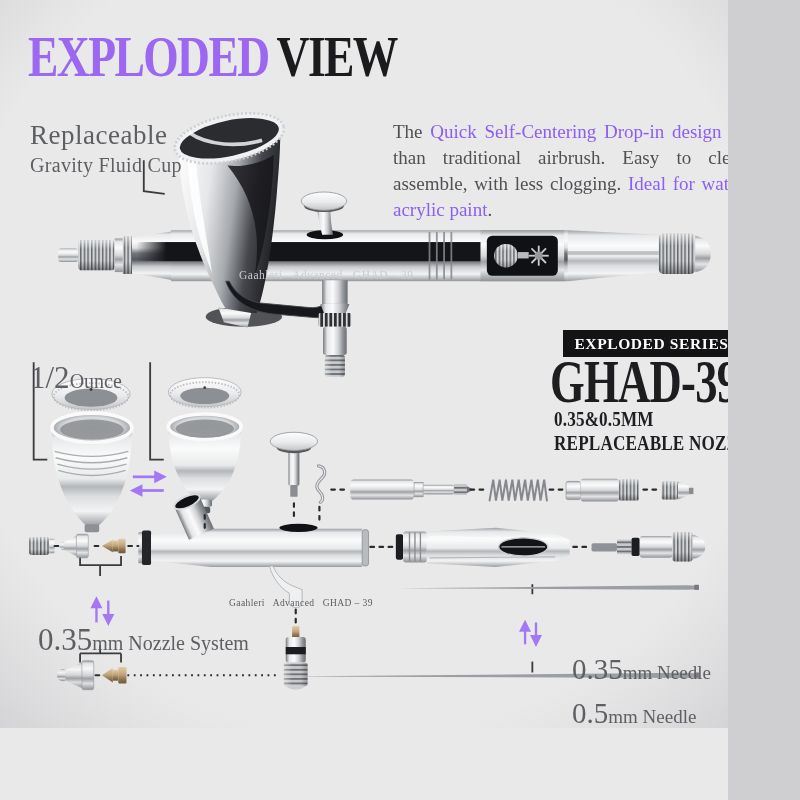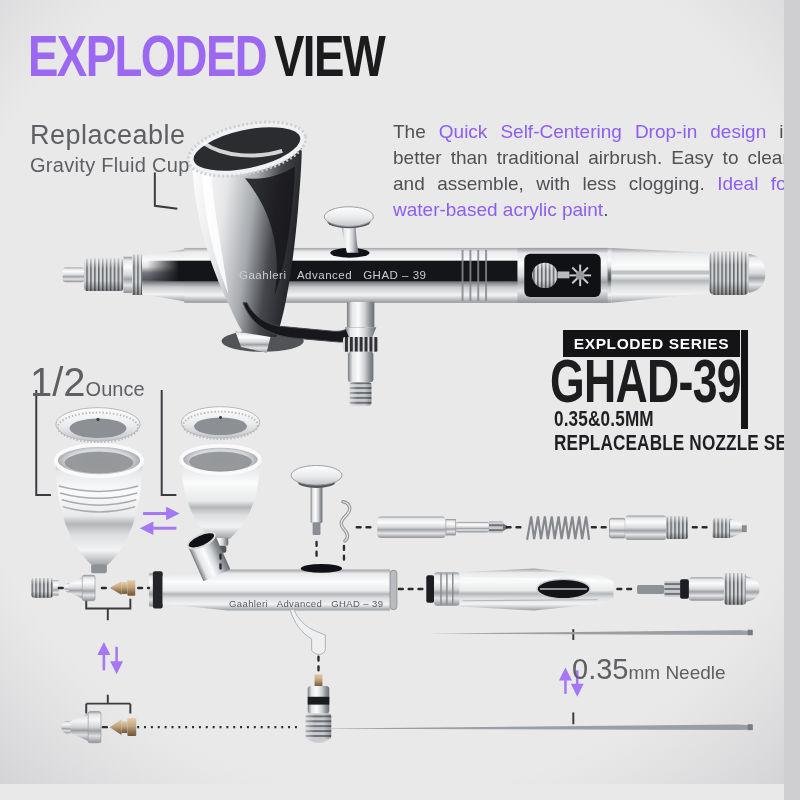--- a/index.html
+++ b/index.html
@@ -1,17 +1,17 @@
 <!DOCTYPE html>
 <html><head>
 <meta charset="utf-8">
 <style>
   html,body{margin:0;padding:0;background:#cfcfd1;}
-  #stage{position:relative;width:784px;height:800px;background:#e9e9ea;overflow:hidden;
-         font-family:Liberation Sans, sans-serif; -webkit-font-smoothing:antialiased;}
+  #stage{position:relative;width:728px;height:800px;background:#e9e9ea;overflow:hidden;
+         font-family:Liberation Serif, serif; -webkit-font-smoothing:antialiased;}
   #art{position:absolute;inset:0;}
   .abs{position:absolute;}
 
   
   .title{left:28px;top:28px;display:flex;gap:10px;transform:scaleX(.80);transform-origin:left top;
          font-weight:700;font-size:57px;letter-spacing:-2px;line-height:1;white-space:nowrap;}
   .title .t1{color:#9c67f1;}
   .title .t2{color:#1b1b1e;}
 
   
@@ -31,21 +31,21 @@
   .vbar{left:741px;top:330px;width:7px;height:99px;background:#141417;}
   .model{left:550px;top:350px;font-size:62px;font-weight:700;color:#1d1d20;letter-spacing:-1px;
          transform:scaleX(.72);transform-origin:left top;line-height:1;white-space:nowrap;}
   .spec1{left:554px;top:406px;font-size:22px;font-weight:700;color:#1f1f23;
          transform:scaleX(.78);transform-origin:left top;white-space:nowrap;letter-spacing:.2px;}
   .spec2{left:554px;top:430px;font-size:22px;font-weight:700;color:#1f1f23;
          transform:scaleX(.78);transform-origin:left top;white-space:nowrap;letter-spacing:.2px;}
 
   
   .numlab{color:#5d5f63;white-space:nowrap;}
-  .numlab .big{font-size:40px;}
+  .numlab .big{font-size:31px;}
   .numlab .small{font-size:20px;font-weight:500;}
   .cup-half{left:30px;top:360px;}
   .cup-quarter{left:153px;top:360px;}
   .noz35{left:38px;top:622px;}
   .noz05{left:38px;top:678px;}
   .needle35{left:572px;top:653px;}
   .needle05{left:572px;top:697px;}
   .needle35 .big,.needle05 .big{font-size:29px;}
   .needle35 .small,.needle05 .small{font-size:19px;}
 
@@ -444,18 +444,24 @@
   <div class="abs badge">EXPLODED SERIES</div>
   <div class="abs vbar"></div>
   <div class="abs model">GHAD-39</div>
   <div class="abs spec1">0.35&amp;0.5MM</div>
   <div class="abs spec2">REPLACEABLE NOZZLE SETS</div>
 
   <div class="abs numlab cup-half">
     <span class="big">1/2</span><span class="small">Ounce</span>
   </div>
 
+  <div class="abs numlab noz35">
+    <span class="big">0.35</span><span class="small">mm Nozzle System</span>
+  </div>
 
   <div class="abs numlab needle35">
     <span class="big">0.35</span><span class="small">mm Needle</span>
   </div>
+  <div class="abs numlab needle05">
+    <span class="big">0.5</span><span class="small">mm Needle</span>
+  </div>
 
 </div>
 
 </body></html>

